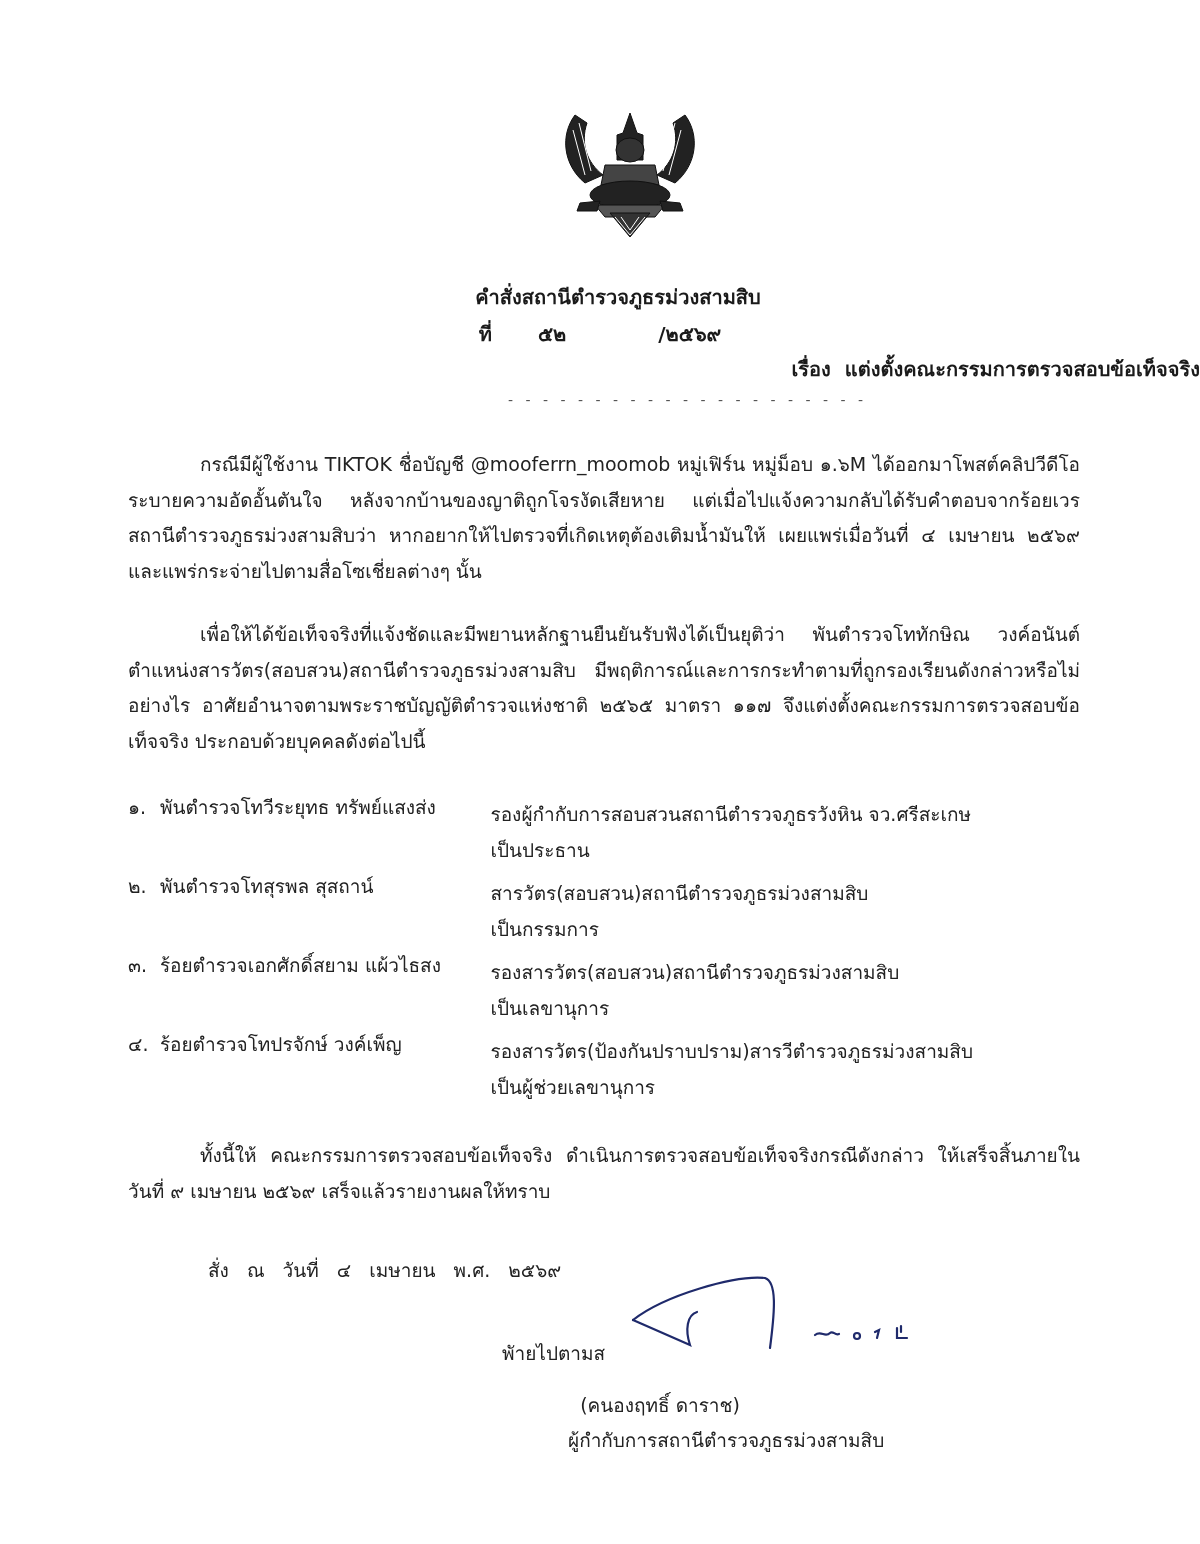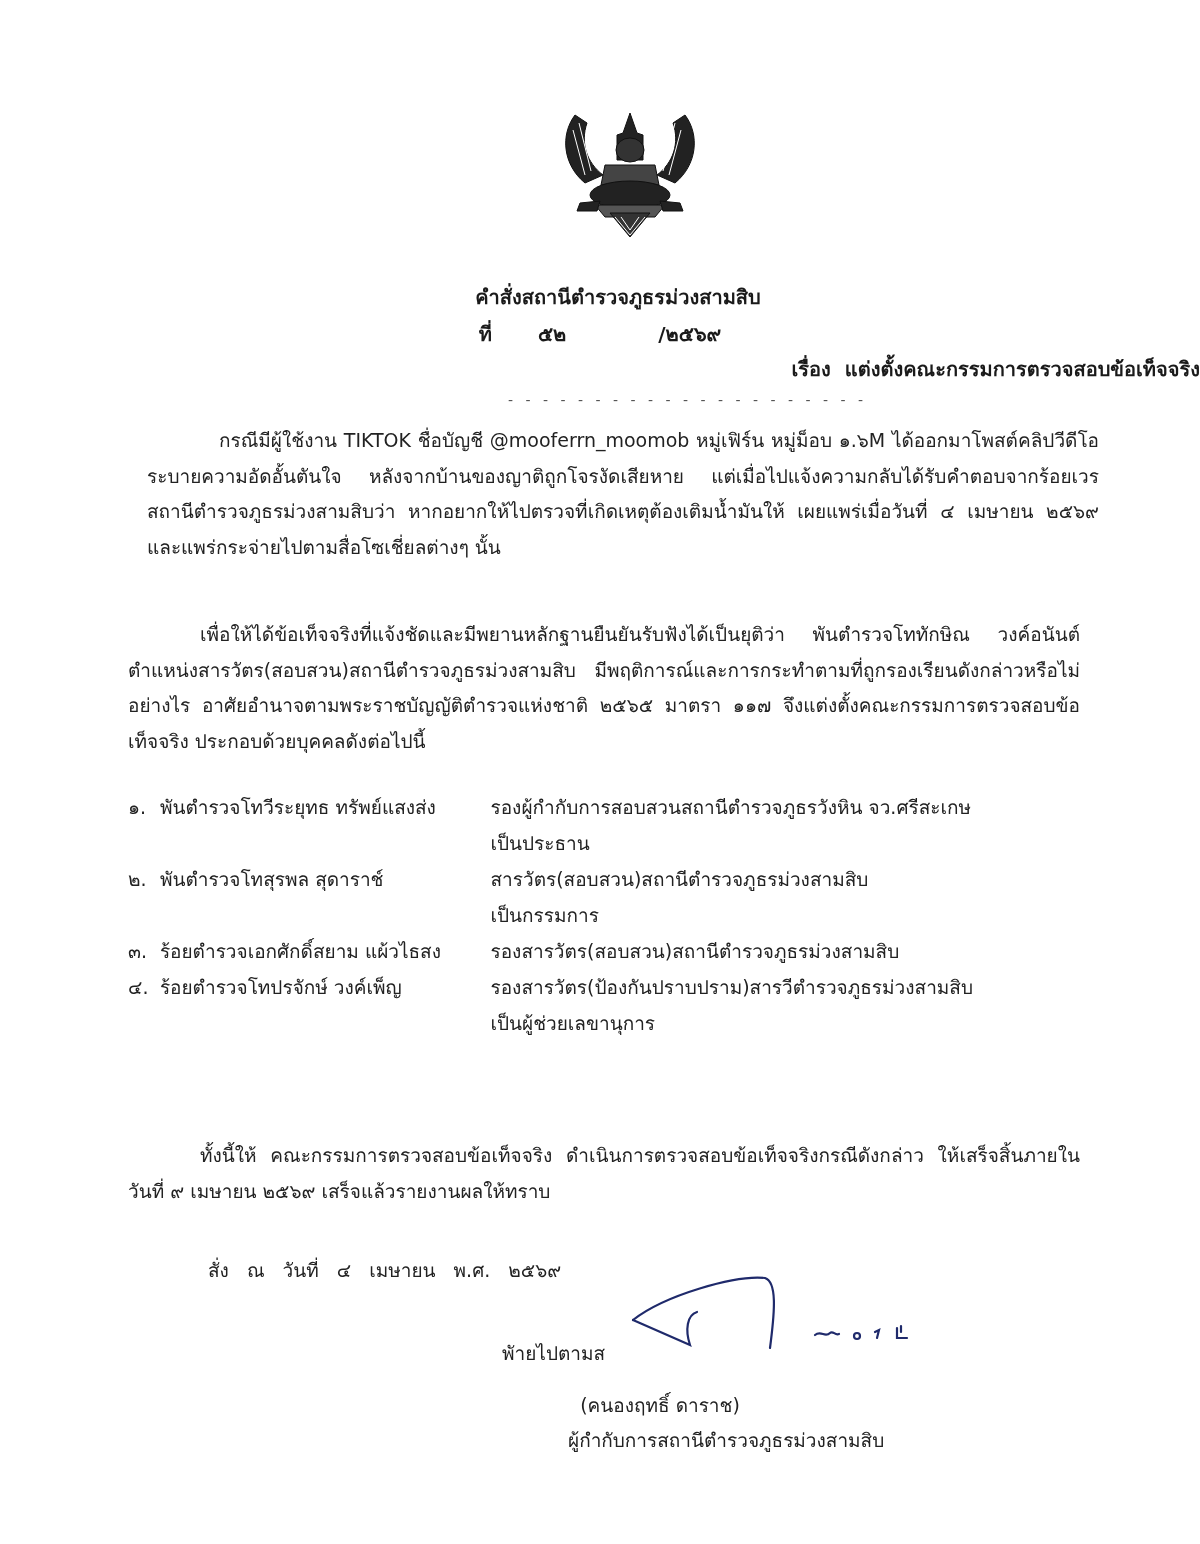--- a/index.html
+++ b/index.html
@@ -10,28 +10,28 @@
   }
   .emblem { position: absolute; left: 555px; top: 105px; width: 150px; height: 135px; }
   .heading { position: absolute; left: 0; width: 1200px; text-align: center; font-weight: bold; font-size: 20px; color: #1a1a1a; }
   .h1 { top: 281px; left: 18px; }
   .h2 { top: 318px; }
   .h2 .sp { display: inline-block; width: 46px; }
   .h3 { top: 353px; text-align: right; }
   .dashes { position: absolute; top: 392px; left: 508px; font-size: 14px; letter-spacing: 4px; color: #555; }
   .para { position: absolute; left: 128px; width: 952px; line-height: 35.5px; text-align: justify; }
   .para .indent { display: inline-block; width: 72px; }
-  .p1 { top: 423px; margin-left: 19px; }
+  .p1 { top: 447px; }
   .p2 { top: 617px; }
   .p3 { top: 1138px; }
   .members { position: absolute; left: 128px; top: 789px; width: 960px; }
   .member { display: flex; }
   .member .num { width: 32px; }
   .member .name { width: 332px; }
-  .member .role { width: 600px; line-height: 36px; }
+  .member .role { width: 600px; line-height: 36px; margin-top: 7px; }
   .member .name, .member .num { line-height: 36px; }
   .order-date { position: absolute; top: 1255px; left: 195px; word-spacing: 12px; margin-left: 13px; }
   .rank { position: absolute; top: 1338px; left: 502px; }
   .signature { position: absolute; top: 1270px; left: 625px; width: 300px; height: 85px; }
   .sig-name { position: absolute; top: 1390px; left: 0; width: 1200px; text-align: center; padding-left: 120px; box-sizing: border-box; }
   .sig-pos { position: absolute; top: 1425px; left: 568px; }
 </style>
 </head>
 <body>
 
@@ -71,31 +71,32 @@
   <div class="member">
     <div class="num">๑.</div>
     <div class="name">พันตำรวจโทวีระยุทธ  ทรัพย์แสงส่ง</div>
     <div class="role">
       <div>รองผู้กำกับการสอบสวนสถานีตำรวจภูธรวังหิน จว.ศรีสะเกษ</div>
       <div>เป็นประธาน</div>
     </div>
   </div>
   <div class="member">
     <div class="num">๒.</div>
-    <div class="name">พันตำรวจโทสุรพล  สุดาราช์</div>
+    <div class="name">พันตำรวจโทสุรพล  สุสถาน์</div>
     <div class="role">
       <div>สารวัตร(สอบสวน)สถานีตำรวจภูธรม่วงสามสิบ</div>
       <div>เป็นกรรมการ</div>
     </div>
   </div>
   <div class="member">
     <div class="num">๓.</div>
     <div class="name">ร้อยตำรวจเอกศักดิ์สยาม  แผ้วไธสง</div>
     <div class="role">
       <div>รองสารวัตร(สอบสวน)สถานีตำรวจภูธรม่วงสามสิบ</div>
+      <div>เป็นเลขานุการ</div>
     </div>
   </div>
   <div class="member">
     <div class="num">๔.</div>
     <div class="name">ร้อยตำรวจโทปรจักษ์  วงค์เพ็ญ</div>
     <div class="role">
       <div>รองสารวัตร(ป้องกันปราบปราม)สารวีตำรวจภูธรม่วงสามสิบ</div>
       <div>เป็นผู้ช่วยเลขานุการ</div>
     </div>
   </div>

